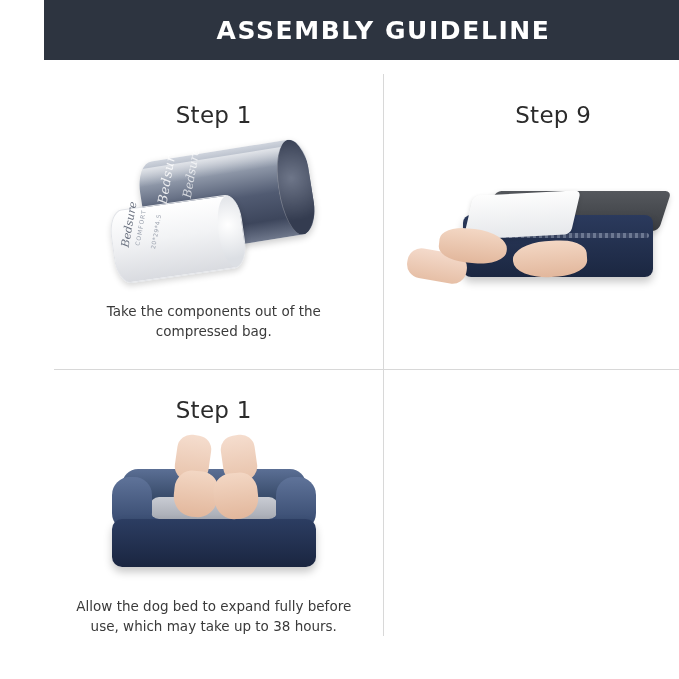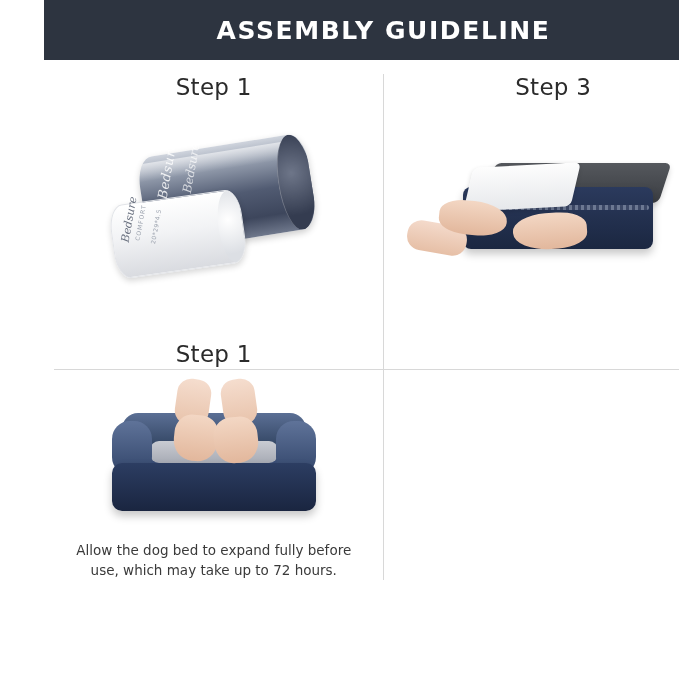--- a/index.html
+++ b/index.html
@@ -59,20 +59,21 @@
     height: 1px;
     background: #d8d8d8;
   }
   .cell {
     display: flex;
     flex-direction: column;
     align-items: center;
     box-sizing: border-box;
     padding: 14px 18px 8px 18px;
     position: relative;
+    margin-top: 28px;
   }
   .step-title {
     font-size: 23px;
     color: #2b2b2b;
     font-family: "DejaVu Sans", sans-serif;
     margin-bottom: 4px;
     letter-spacing: 0.3px;
   }
   .art {
     flex: 1 1 auto;
@@ -371,25 +372,26 @@
           <div class="brand-main">Bedsure</div>
           <div class="brand-main2">Bedsure</div>
           <div class="roll-white">
             <div class="cap"></div>
           </div>
           <div class="brand-white">Bedsure</div>
           <div class="brand-white-sub">COMFORT</div>
           <div class="brand-white-code">20*29*4.5</div>
         </div>
       </div>
+      <div class="caption">Take the components out of the compressed bag.</div>
     </div>
 
 
     <div class="cell">
-      <div class="step-title">Step 3</div>
+      <div class="step-title">Step 9</div>
       <div class="art">
         <div class="scene">
           <div class="mat-dark"></div>
           <div class="mat-side"></div>
           <div class="mat-zip"></div>
           <div class="flap-white"></div>
           <div class="h3-arm"></div>
           <div class="h3-a"></div>
           <div class="h3-b"></div>
         </div>
@@ -405,17 +407,17 @@
           <div class="pad-grey"></div>
           <div class="bolster-left"></div>
           <div class="bolster-right"></div>
           <div class="bed-base"></div>
           <div class="h4-arm-a"></div>
           <div class="h4-arm-b"></div>
           <div class="h4-a"></div>
           <div class="h4-b"></div>
         </div>
       </div>
-      <div class="caption">Allow the dog bed to expand fully before use, which may take up to 72 hours.</div>
+      <div class="caption">Allow the dog bed to expand fully before use, which may take up to 38 hours.</div>
     </div>
 
   </div>
 </div>
 
 </body></html>

